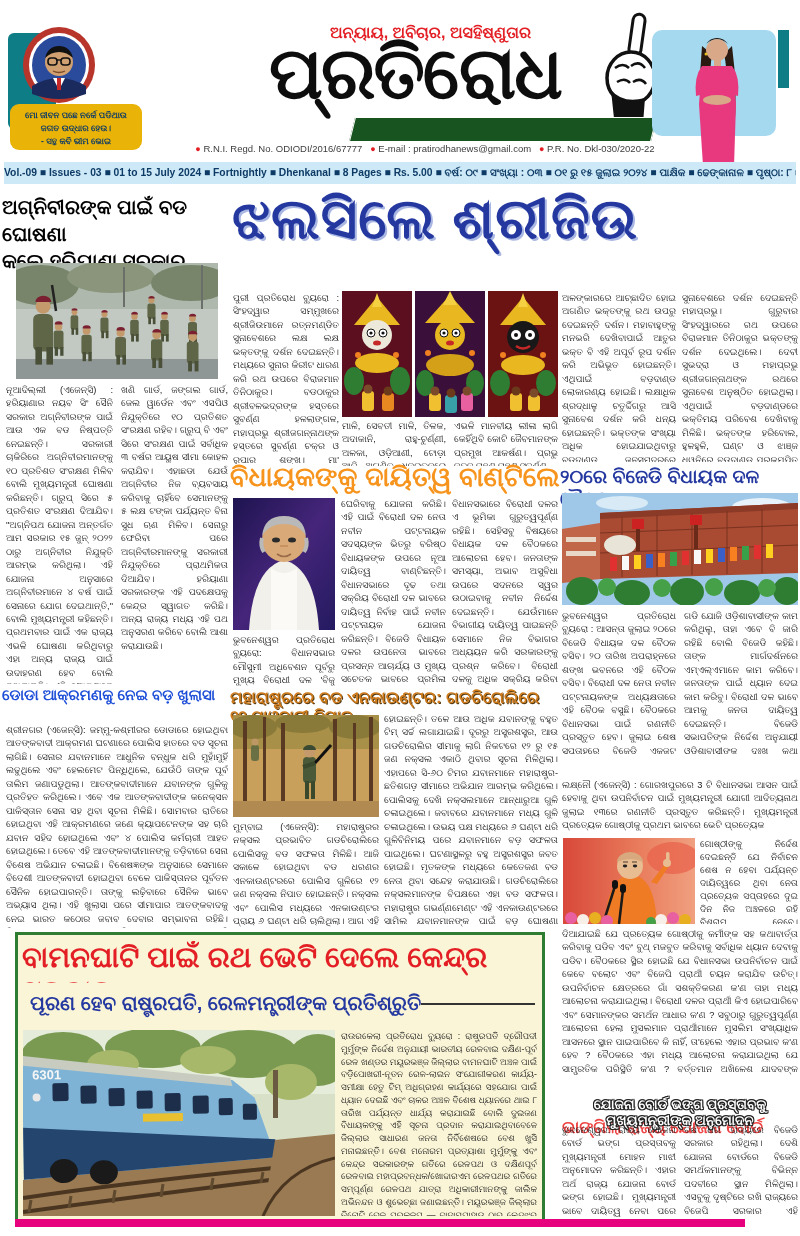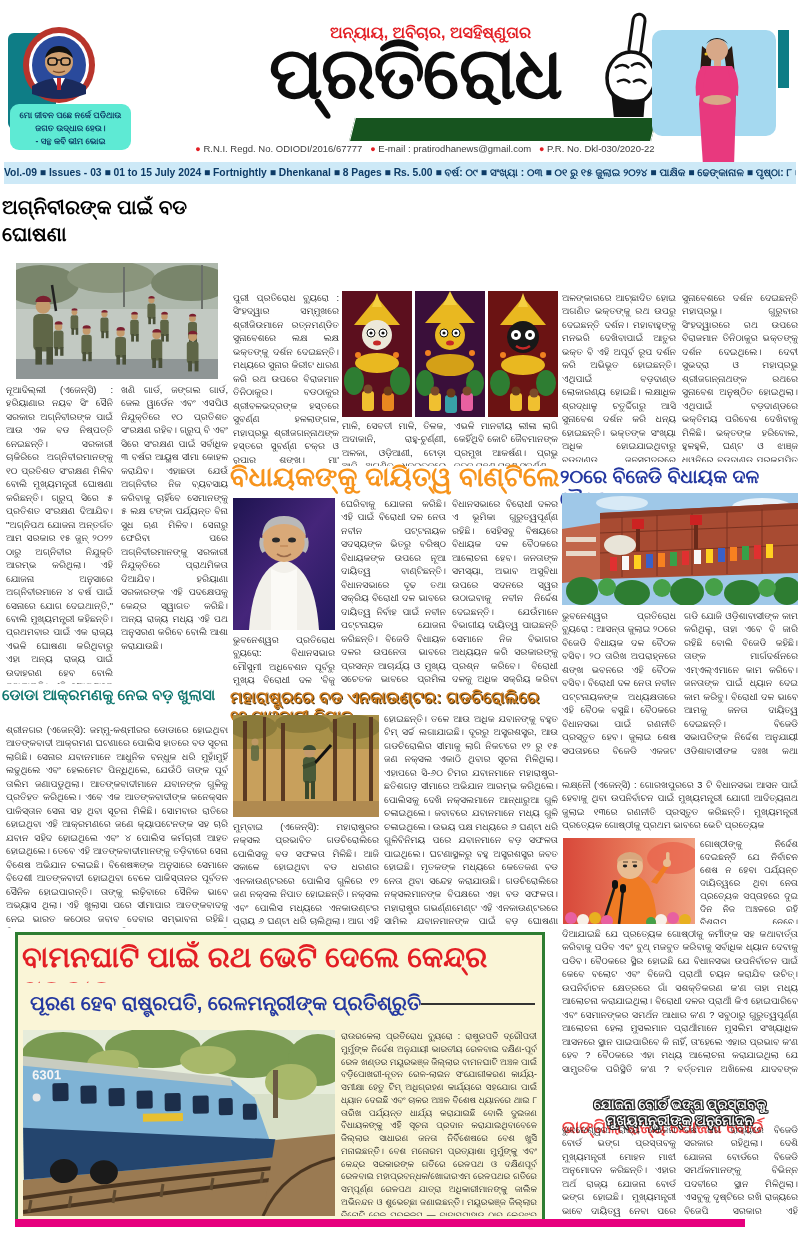--- a/index.html
+++ b/index.html
@@ -4,21 +4,21 @@
 <style>
   html,body{margin:0;padding:0;background:#ffffff;}
   #page{position:relative;width:800px;height:1236px;background:#fff;overflow:hidden;
         font-family:"Liberation Sans","DejaVu Sans",sans-serif;}
   .abs{position:absolute;}
   .bt{font-size:9.3px;line-height:1.45;text-align:justify;color:#1d1d1d;overflow:hidden;word-break:break-word;}
   .hl{font-weight:bold;text-align:left;}
   
   #teal-block{left:8px;top:33px;width:48px;height:96px;background:#0e7d86;border-radius:6px;}
   #ambedkar{left:22px;top:26px;width:74px;height:78px;}
-  #quote-box{left:10px;top:104px;width:121px;height:46px;background:#5eead4;border-radius:9px;
+  #quote-box{left:10px;top:104px;width:132px;height:46px;background:#eab308;border-radius:9px;
              color:#0d3b66;font-size:8.5px;font-weight:bold;text-align:center;line-height:1.5;padding-top:5px;box-sizing:border-box;}
   #tagline{left:330px;top:24px;width:330px;color:#e31e24;font-size:16px;font-weight:bold;text-align:left;}
   #logo-title{left:205px;top:36px;width:420px;font-size:72px;font-weight:bold;color:#0d0d0d;
               text-align:center;line-height:1.05;letter-spacing:-2px;overflow:hidden;height:86px;}
   #green-bar{left:352px;top:117px;width:300px;height:23px;background:#17541f;border:1px solid #fff;
              transform:skewX(-14deg);}
   #green-bar-text{left:352px;top:119px;width:300px;color:#fff;font-weight:bold;font-size:14px;
                   letter-spacing:6px;text-align:center;}
   #rni-line{left:180px;top:143px;width:490px;font-size:9.5px;font-weight:normal;color:#3d3d3d;text-align:center;}
   .dot{color:#e31e24;font-size:9px;}
@@ -30,21 +30,21 @@
   
   #agniveer-headline{left:2px;top:194px;width:228px;font-size:20px;line-height:1.35;color:#000;}
   #main-headline{left:232px;top:186px;width:566px;font-size:56px;color:#2438a0;letter-spacing:1px;
                  text-shadow:2px 2px 0 #a9b7e2;height:70px;overflow:hidden;}
   #red-banner{left:232px;top:257px;width:564px;height:33px;background:#e31e24;color:#fff;
               font-size:24px;line-height:33px;}
   
   #army-photo{left:16px;top:263px;width:202px;height:116px;}
   #agniveer-cols{left:6px;top:384px;width:222px;height:300px;display:flex;gap:8px;}
   #agniveer-cols .col{width:107px;height:300px;}
-  #doda-h1{left:2px;top:686px;width:228px;font-size:15px;color:#0f766e;}
+  #doda-h1{left:2px;top:686px;width:228px;font-size:15px;color:#1d4ed8;}
   #doda-h2{left:2px;top:703px;width:228px;font-size:11.3px;color:#e31e24;line-height:1.2;}
   #doda-body{left:6px;top:724px;width:222px;height:204px;}
   
   #main-col1{left:233px;top:292px;width:106px;height:172px;}
   #deity-strip{left:342px;top:291px;width:218px;height:126px;display:flex;gap:3px;}
   #main-caps{left:342px;top:420px;width:216px;height:46px;display:flex;gap:8px;}
   #main-caps .col{width:104px;height:46px;}
   #main-col2{left:562px;top:292px;width:114px;height:170px;}
   #main-col3{left:682px;top:292px;width:116px;height:170px;}
   
@@ -148,21 +148,23 @@
     <path d="M31,74 L68,74 L66,136 L35,136 Z" fill="#e8397e"></path>
     <ellipse cx="49" cy="70" rx="14" ry="5" fill="#d8a888"></ellipse>
     <circle cx="38" cy="24" r="1.5" fill="#e8c020"></circle>
   </svg>
   <div class="abs" id="teal-tab"></div>
 
   <div class="abs" id="infobar">Vol.-09 ■ Issues - 03 ■ 01 to 15 July  2024 ■  Fortnightly  ■ Dhenkanal ■ 8 Pages ■ Rs. 5.00 ■ ବର୍ଷ: ୦୯ ■ ସଂଖ୍ୟା : ୦୩  ■ ୦୧ ରୁ ୧୫  ଜୁଲାଇ  ୨୦୨୪ ■ ପାକ୍ଷିକ ■ ଢେଙ୍କାନାଳ ■ ପୃଷ୍ଠା: ୮ ■ ମୂଲ୍ୟ: ୫ ଟଙ୍କା</div>
 
   <div class="abs hl" id="agniveer-headline">
     <div>ଅଗ୍ନିବୀରଙ୍କ ପାଇଁ ବଡ ଘୋଷଣା</div>
-  </div>
+    <div>କଲେ ହରିୟାଣା ସରକାର</div>
+  </div>
+  <div class="abs hl" id="main-headline">ଝଲସିଲେ ଶ୍ରୀଜିଉ</div>
 
   <svg class="abs" id="army-photo" viewBox="0 0 202 116">
     <rect width="202" height="116" fill="#c2c9c2"></rect>
     <rect y="0" width="202" height="46" fill="#aeb8ac"></rect>
     <ellipse cx="25" cy="22" rx="38" ry="20" fill="#79856b"></ellipse>
     <ellipse cx="95" cy="14" rx="44" ry="16" fill="#8a957c"></ellipse>
     <ellipse cx="175" cy="20" rx="40" ry="18" fill="#79856b"></ellipse>
     <line x1="108" y1="4" x2="108" y2="44" stroke="#6a6f6a" stroke-width="2"></line>
     <line x1="186" y1="2" x2="186" y2="46" stroke="#6a6f6a" stroke-width="2"></line>
     <rect y="96" width="202" height="20" fill="#8f9696"></rect>

